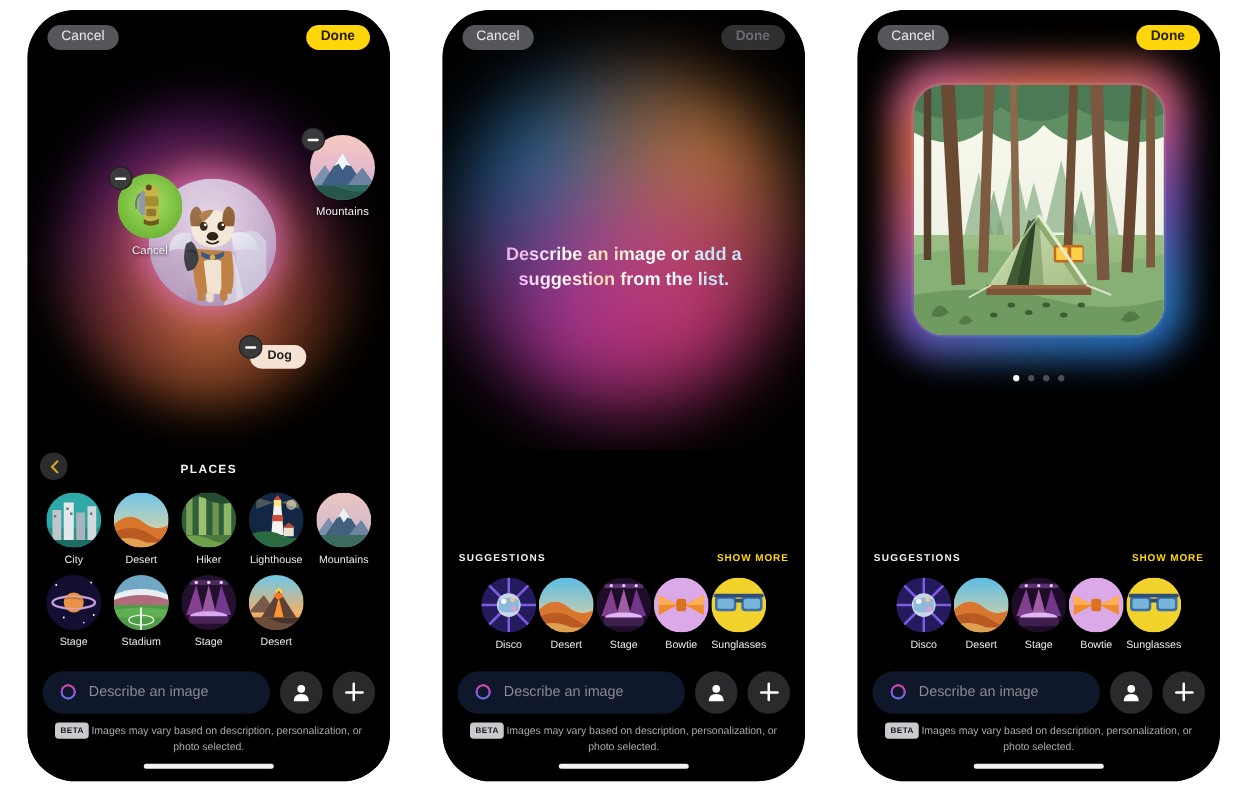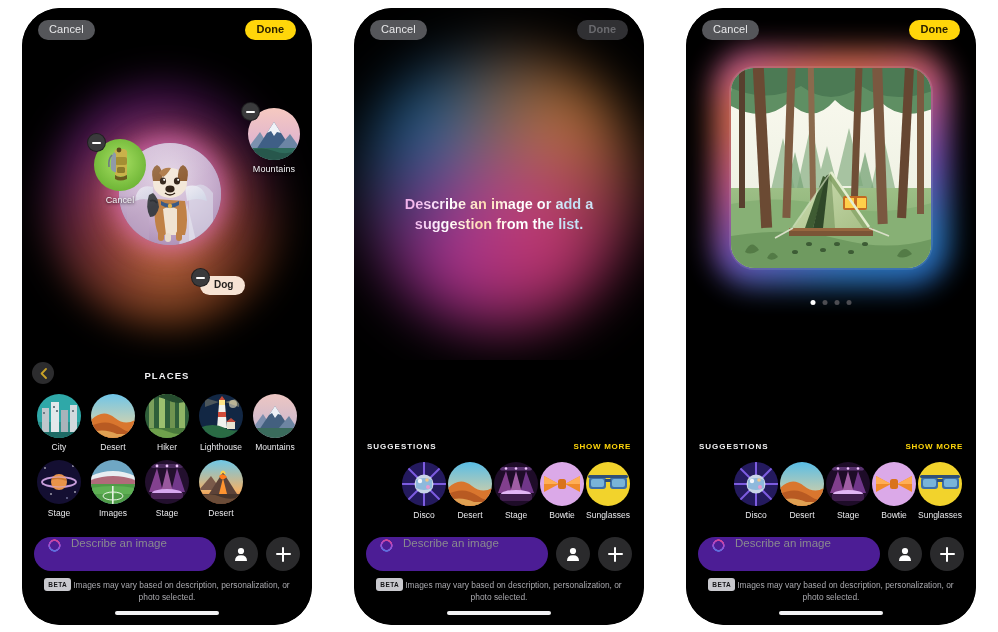--- a/index.html
+++ b/index.html
@@ -252,39 +252,39 @@
 
   
   .sugg-head {
     display: flex; align-items: center; justify-content: space-between;
     padding: 0 13px;
     height: 16px;
   }
   .sugg-title { font-size: 8px; font-weight: bold; letter-spacing: 1px; color: #f0f0f2; }
   .sugg-more { font-size: 8px; font-weight: bold; letter-spacing: .7px; color: #ffd60a; text-align: center; }
   .sugg-row {
-    display: flex; justify-content: flex-end;
+    display: flex; justify-content: center;
     padding: 8px 13px 0;
   }
   .sitem { text-align: center; width: 46px; }
   .sitem .circle { width: 44px; height: 44px; border-radius: 50%; margin: 0 auto; overflow: hidden; }
   .sitem .label { margin-top: 4px; font-size: 8.5px; color: #e9e9ec; }
 
   
   .composer {
     position: absolute; left: 0; right: 0; bottom: 0;
     padding: 0 12px 10px;
   }
   .composer-row { display: flex; align-items: center; gap: 8px; }
   .input-pill {
     flex: 1;
     height: 34px;
-    background: #4c1d95;
+    background: #0f172a;
     border-radius: 17px;
-    display: flex; align-items: flex-start;
+    display: flex; align-items: center;
     padding: 0 12px;
     gap: 8px;
   }
   .ai-icon { width: 17px; height: 17px; flex: 0 0 auto; }
   .input-pill .ph { font-size: 11.5px; color: #8a8a8f; }
   .round-btn {
     width: 34px; height: 34px; border-radius: 50%;
     background: #2a2a2c;
     display: flex; align-items: center; justify-content: center;
     flex: 0 0 auto;
@@ -571,21 +571,21 @@
               <svg viewBox="0 0 44 44" width="44" height="44">
                 <rect width="44" height="44" fill="#6fa7c4"></rect>
                 <path d="M0 16 Q22 6 44 16 L44 24 L0 24Z" fill="#e9eef2"></path>
                 <path d="M0 20 Q22 12 44 20 L44 26 L0 26Z" fill="#b06a7a"></path>
                 <rect y="24" width="44" height="20" fill="#4f9c47"></rect>
                 <path d="M0 28 Q22 24 44 28 L44 34 L0 34Z" fill="#5fb054"></path>
                 <rect x="21" y="26" width="1.6" height="18" fill="#e8f2e4"></rect>
                 <ellipse cx="22" cy="36" rx="10" ry="4" fill="none" stroke="#e8f2e4" stroke-width="1"></ellipse>
               </svg>
             </div>
-            <div class="label">Images</div>
+            <div class="label">Stadium</div>
           </div>
 
           <div class="gitem">
             <div class="circle">
               <svg viewBox="0 0 44 44" width="44" height="44">
                 <rect width="44" height="44" fill="#23102e"></rect>
                 <rect x="6" y="4" width="32" height="4" rx="2" fill="#4a2b5c"></rect>
                 <circle cx="12" cy="6" r="1.4" fill="#f2c6ff"></circle>
                   <circle cx="22" cy="6" r="1.4" fill="#f2c6ff"></circle>
                   <circle cx="32" cy="6" r="1.4" fill="#f2c6ff"></circle>

